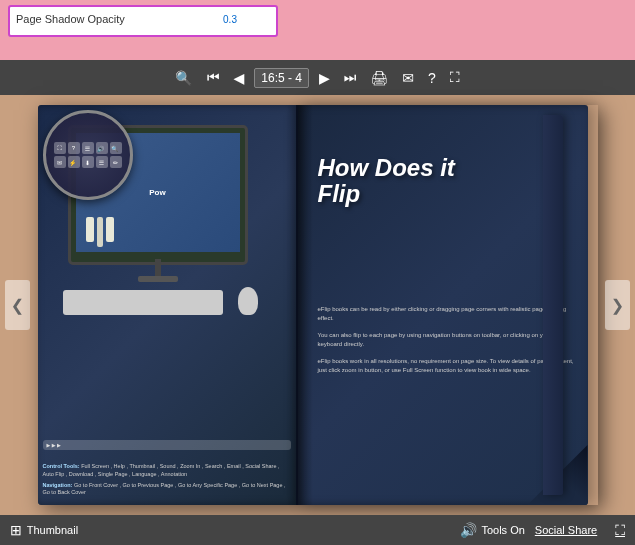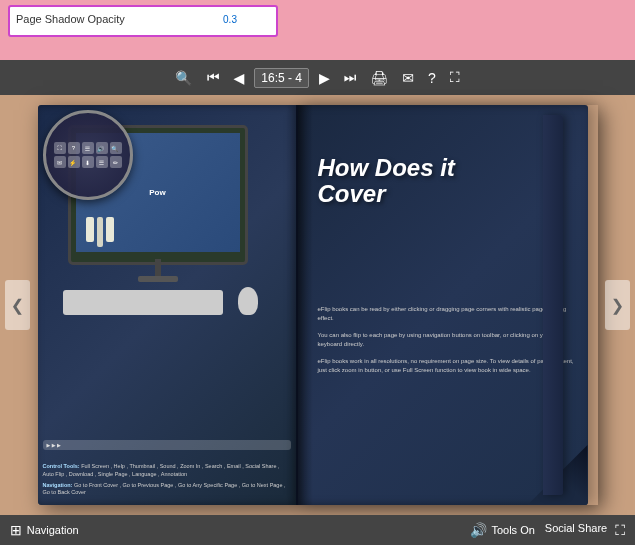--- a/index.html
+++ b/index.html
@@ -516,21 +516,21 @@
             <strong>Navigation:</strong>
             <span>Go to Front Cover , Go to Previous Page , Go to Any Specific Page , Go to Next Page , Go to Back Cover</span>
           </p>
         </div>
       </div>
 
       <div class="page-right">
         <div class="right-page-title">
           <h1>
             <span>How Does it</span><br>
-            <span>Cover</span>
+            <span>Flip</span>
           </h1>
         </div>
         <div class="right-page-body">
           <p>eFlip books can be read by either clicking or dragging page corners with realistic page flipping effect.</p>
           <p>You can also flip to each page by using navigation buttons on toolbar, or clicking on your keyboard directly.</p>
           <p>eFlip books work in all resolutions, no requirement on page size. To view details of page content, just click zoom in button, or use Full Screen function to view book in wide space.</p>
         </div>
         <div class="page-fold"></div>
       </div>
 
@@ -539,25 +539,25 @@
 
     <button class="nav-arrow-right">❯</button>
 
   </div>
 
 </div>
 
 <div class="status-bar">
   <div class="status-left">
     <span class="status-icon">⊞</span>
-    <span>Navigation</span>
+    <span>Thumbnail</span>
   </div>
   <div class="status-right">
     <div style="display:flex;align-items:center;gap:4px;">
       <span class="status-icon">🔊</span>
       <span>Tools On</span>
     </div>
-    <div style="display:flex;gap:8px;">
+    <div style="display:flex;align-items:center;gap:18px;text-decoration:underline;">
       <span>Social Share</span>
       <span class="status-icon">⛶</span>
     </div>
   </div>
 </div>
 
 </body></html>

